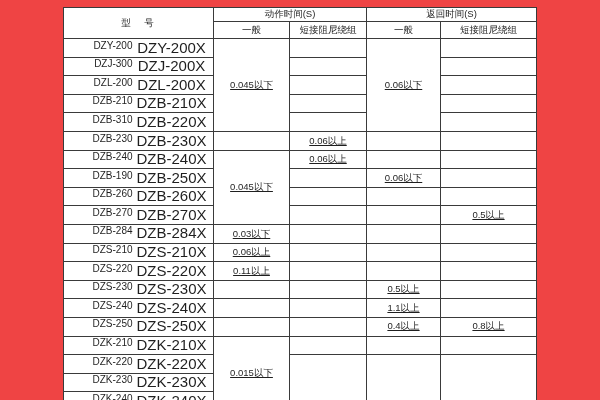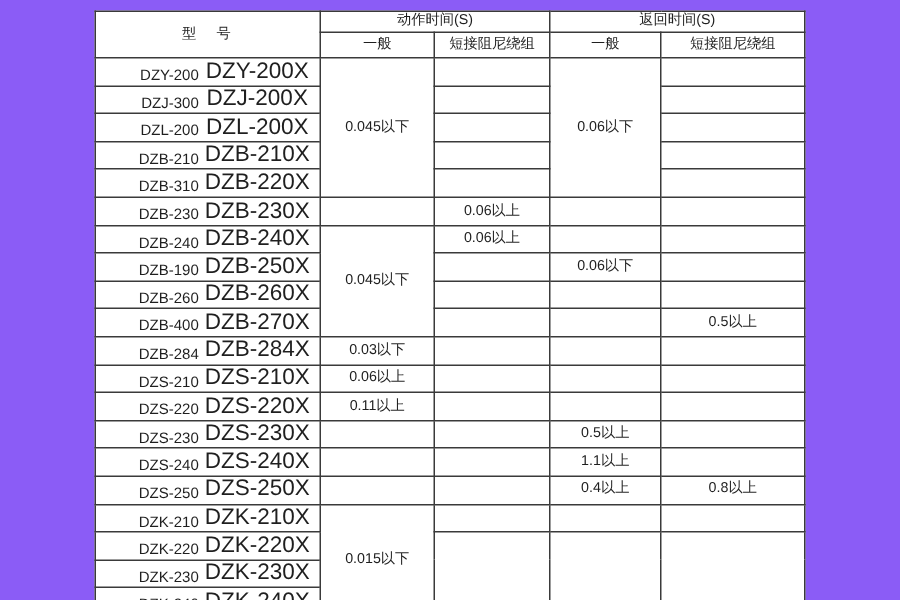--- a/index.html
+++ b/index.html
@@ -4,21 +4,21 @@
 <style>
   html, body {
     margin: 0;
     padding: 0;
     background: #ffffff;
   }
   .page {
     position: relative;
     width: 600px;
     height: 400px;
-    background: #8b5cf6;
+    background: #ef4444;
     font-family: "Liberation Sans", "DejaVu Sans", sans-serif;
     color: #1f1f1f;
   }
   table.spec {
     position: absolute;
     left: 63px;
     top: 7px;
     border-collapse: collapse;
     table-layout: fixed;
     background: #ffffff;
@@ -42,34 +42,34 @@
   .col-act-dmp { width: 77px;  }
   .col-ret-gen { width: 74px;  }
   .col-ret-dmp { width: 96px;  }
   thead tr.hrow1 th { height: 13px; }
   thead tr.hrow2 th { height: 16px; }
   tbody td { height: 17.6px; }
   th.model-header { font-size: 10px; letter-spacing: 2px; }
   .model-wrap {
     display: flex;
     justify-content: center;
-    align-items: flex-end;
+    align-items: flex-start;
     gap: 0;
   }
   .model-wrap .m1 {
     width: 66px;
     text-align: right;
     font-size: 10px;
   }
   .model-wrap .m2 {
     width: 78px;
     text-align: center;
     font-size: 15px;
   }
-  td.val { font-size: 9.5px; }
+  td.val { font-size: 9.5px; text-decoration: underline; }
 </style>
 </head>
 <body>
 
 <div class="page">
   <table class="spec">
     <colgroup>
       <col class="col-model">
       <col class="col-act-gen">
       <col class="col-act-dmp">
@@ -184,21 +184,21 @@
               <span class="m2">DZB-260X</span>
             </div>
           </td>
         <td class="val"></td>
         <td class="val"></td>
         <td class="val"></td>
       </tr>
       <tr>
         <td>
             <div class="model-wrap">
-              <span class="m1">DZB-400</span>
+              <span class="m1">DZB-270</span>
               <span class="m2">DZB-270X</span>
             </div>
           </td>
         <td class="val"></td>
         <td class="val"></td>
         <td class="val">0.5以上</td>
       </tr>
       <tr>
         <td>
             <div class="model-wrap">

